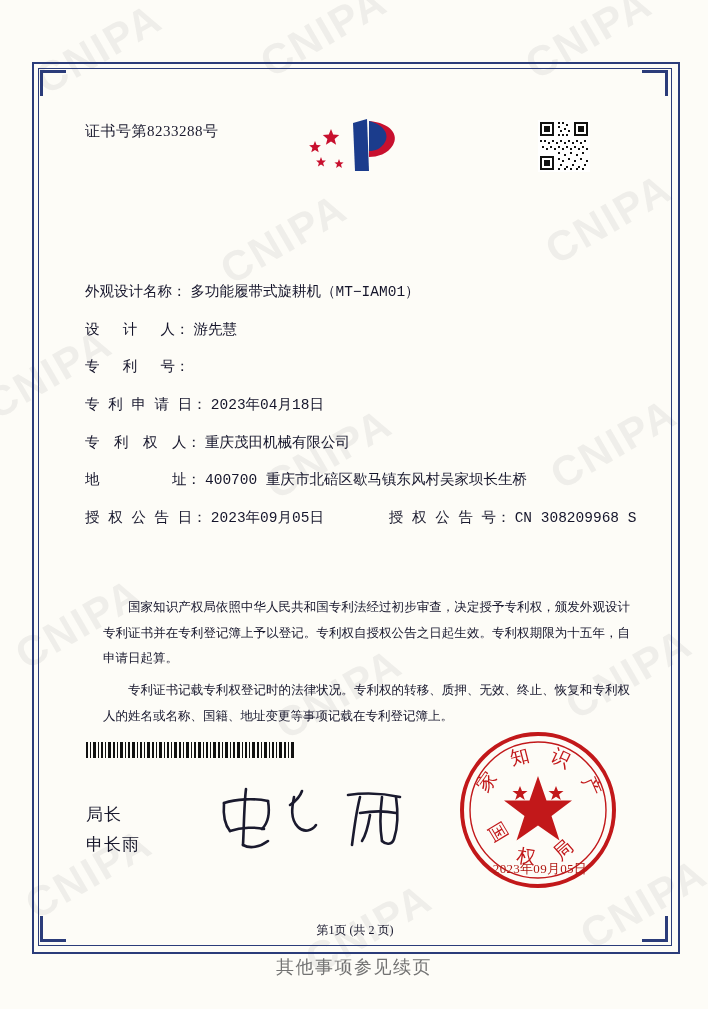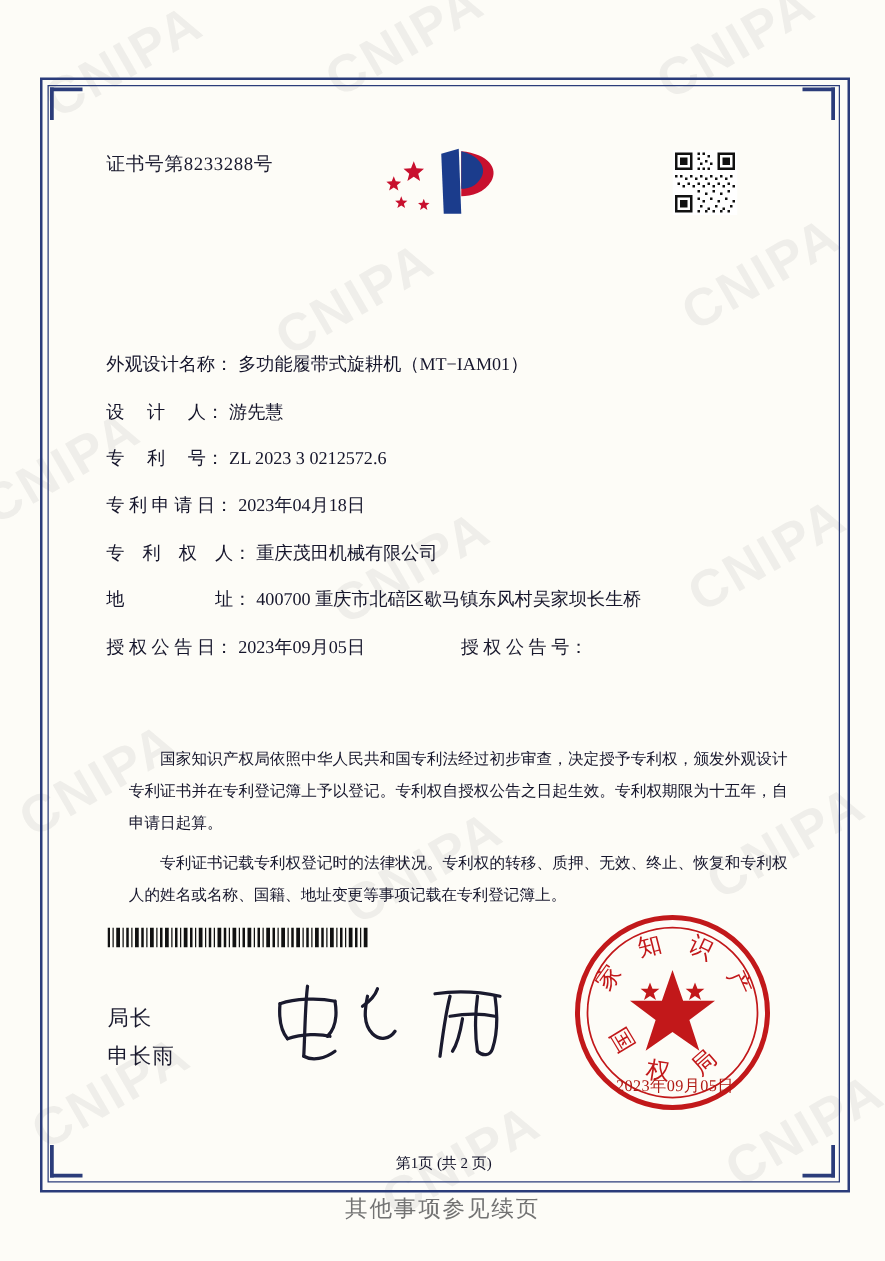--- a/index.html
+++ b/index.html
@@ -113,20 +113,21 @@
     position: absolute;
     left: 25px; top: 193px;
     width: 545px;
   }
   .field-row {
     display: flex;
     align-items: baseline;
     margin-bottom: 19.5px;
     font-size: 14.5px;
     line-height: 1.25;
+    font-family: Liberation Mono, monospace;
   }
   .field-label {
     flex: 0 0 auto;
     white-space: pre;
     color: #15152b;
   }
   .field-colon {
     flex: 0 0 auto;
     padding: 0 4px 0 0;
   }
@@ -344,21 +345,20 @@
 
       <div class="field-row">
         <span class="field-label">设　 计　 人</span>
         <span class="field-colon">：</span>
         <span class="field-value">游先慧</span>
       </div>
 
       <div class="field-row">
         <span class="field-label">专　 利　 号</span>
         <span class="field-colon">：</span>
-        <span class="field-value">ZL 2023 3 0212572.6</span>
       </div>
 
       <div class="field-row">
         <span class="field-label">专 利 申 请 日</span>
         <span class="field-colon">：</span>
         <span class="field-value">2023年04月18日</span>
       </div>
 
       <div class="field-row">
         <span class="field-label">专　利　权　人</span>
@@ -371,20 +371,21 @@
         <span class="field-colon">：</span>
         <span class="field-value">400700 重庆市北碚区歇马镇东风村吴家坝长生桥</span>
       </div>
 
       <div class="field-row dual">
         <span class="field-label">授 权 公 告 日</span>
         <span class="field-colon">：</span>
         <span class="field-value">2023年09月05日</span>
         <span class="field-label2">授 权 公 告 号</span>
         <span class="field-colon">：</span>
+        <span class="field-value">CN 308209968 S</span>
       </div>
 
     </div>
 
     <div class="paragraphs">
       <p>国家知识产权局依照中华人民共和国专利法经过初步审查，决定授予专利权，颁发外观设计专利证书并在专利登记簿上予以登记。专利权自授权公告之日起生效。专利权期限为十五年，自申请日起算。</p>
       <p>专利证书记载专利权登记时的法律状况。专利权的转移、质押、无效、终止、恢复和专利权人的姓名或名称、国籍、地址变更等事项记载在专利登记簿上。</p>
     </div>
 
     <div class="barcode">

